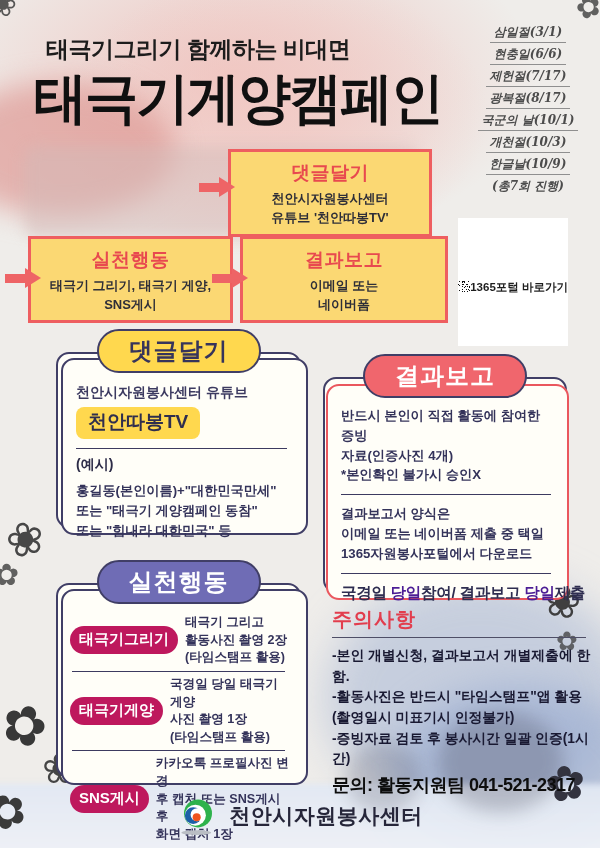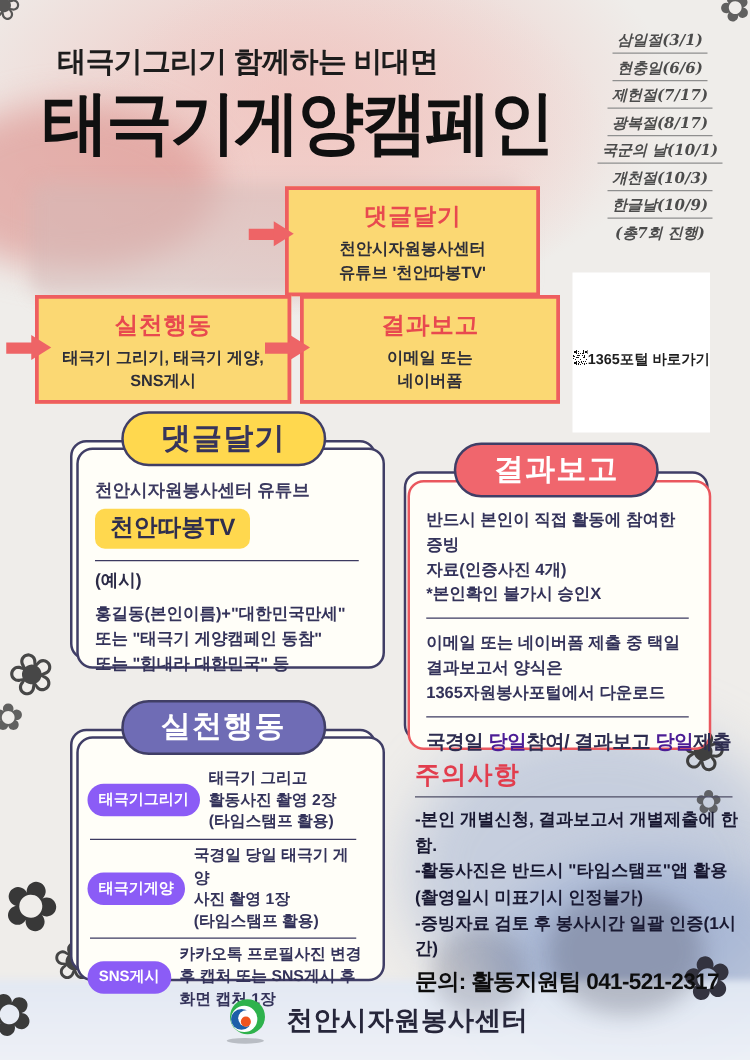--- a/index.html
+++ b/index.html
@@ -76,22 +76,22 @@
   .cc-ex-label{font-size:14px;font-weight:800;color:#2c2b47;}
   .cc-ex-line{font-size:13.2px;font-weight:700;color:#34335a;line-height:1.5;}
   .cc-ex-first{margin-top:7px;}
   .card-report{left:323px;top:377px;width:244px;height:216px;padding:27px 10px 8px 16px;}
   .rc-line{font-size:13.2px;font-weight:700;color:#34335a;line-height:1.5;}
   .rc-div{border-top:1.5px solid #3c3a60;margin:9px 4px 9px 0;}
   .rc-deadline{font-size:15.5px;font-weight:800;color:#2e2d50;margin-top:3px;white-space:nowrap;letter-spacing:-.3px;}
   .rc-hl{color:#4c1d95;font-family:Liberation Mono, monospace;}
   .card-action{left:56px;top:583px;width:245px;height:195px;padding:25px 8px 6px 12px;}
   .ac-row{display:flex;align-items:center;gap:7px;padding:4px 0;}
-  .ac-pill{flex:0 0 auto;background:#8b5cf6;color:#fff;border-radius:16px;padding:4px 9px 5px;
-    font-size:12px;font-weight:800;white-space:nowrap;}
+  .ac-pill{flex:0 0 auto;background:#be185d;color:#fff;border-radius:16px;padding:4px 9px 5px;
+    font-size:15px;font-weight:800;white-space:nowrap;}
   .ac-text{font-size:12.6px;font-weight:700;color:#34335a;line-height:1.4;}
   .ac-div{border-top:1.5px solid #3c3a60;margin:0 6px 0 2px;}
   
   .notice{position:absolute;left:332px;top:606px;width:262px;z-index:3;}
   .notice-title{display:inline-block;font-size:20px;font-weight:800;color:#E23D4D;letter-spacing:1px;padding-bottom:4px;}
   .notice-rule{border-top:1.5px solid #4e4e66;margin:0 8px 8px 0;}
   .notice-line{font-size:13.8px;font-weight:700;color:#191932;line-height:1.5;}
   .notice-contact{font-size:18px;font-weight:800;color:#0d0d0d;margin-top:3px;white-space:nowrap;letter-spacing:-.5px;}
   
   .footer{position:absolute;left:0;right:0;top:796px;display:flex;justify-content:center;align-items:center;gap:10px;z-index:4;}
@@ -241,22 +241,22 @@
     <div class="cc-ex-line">또는 "태극기 게양캠페인 동참"</div>
     <div class="cc-ex-line">또는 "힘내라 대한민국" 등</div>
   </div>
 
   <div class="card card-report card-red-shadow">
     <div class="card-pill pill-red">결과보고</div>
     <div class="rc-line">반드시 본인이 직접 활동에 참여한 증빙</div>
     <div class="rc-line">자료(인증사진 4개)</div>
     <div class="rc-line">*본인확인 불가시 승인X</div>
     <div class="rc-div"></div>
+    <div class="rc-line">결과보고서 양식은</div>
     <div class="rc-line">이메일 또는 네이버폼 제출 중 택일</div>
-    <div class="rc-line">결과보고서 양식은</div>
     <div class="rc-line">1365자원봉사포털에서 다운로드</div>
     <div class="rc-div"></div>
     <div class="rc-deadline"><span>국경일 </span><span class="rc-hl">당일</span><span>참여/ 결과보고 </span><span class="rc-hl">당일</span><span>제출</span></div>
   </div>
 
   <div class="card card-action">
     <div class="card-pill pill-purple">실천행동</div>
     <div class="ac-row">
       <span class="ac-pill">태극기그리기</span>
       <span class="ac-text">

